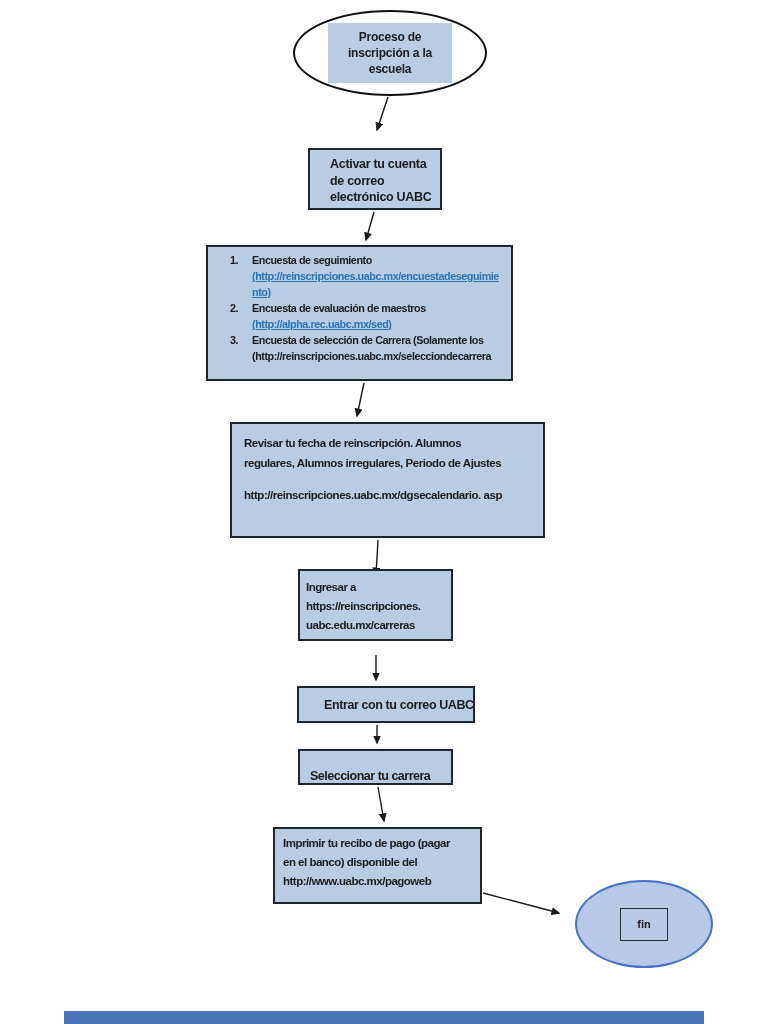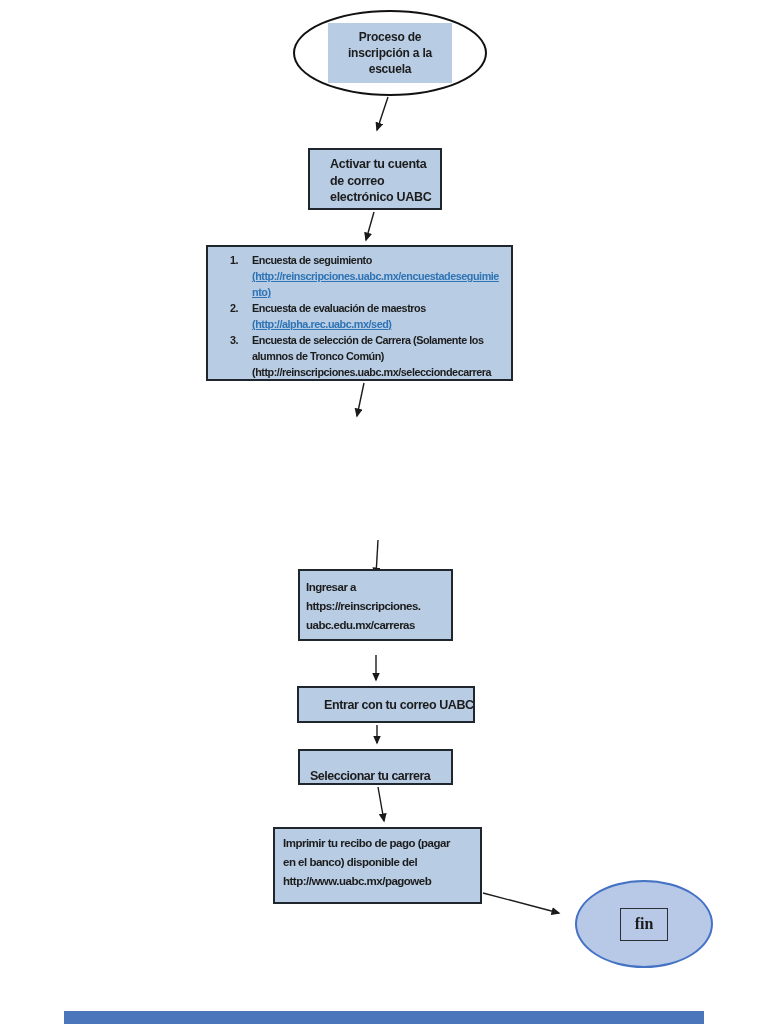--- a/index.html
+++ b/index.html
@@ -73,21 +73,21 @@
 
   .fin-ellipse {
     position: absolute; left: 575px; top: 880px; width: 138px; height: 88px;
     background: #b7c9e6; border: 2px solid #4472c4; border-radius: 50%;
     box-sizing: border-box;
     display: flex; align-items: center; justify-content: center;
   }
   .fin-rect {
     width: 48px; height: 33px; border: 1.5px solid #2b2f36; box-sizing: border-box;
     display: flex; align-items: center; justify-content: center;
-    font-size: 16px; font-weight: 700; color: #1c1c1c; font-family: Liberation Serif, serif;
+    font-size: 11px; font-weight: 700; color: #1c1c1c;
   }
 
   .bottom-bar {
     position: absolute; left: 64px; bottom: 0; width: 640px; height: 13px;
     background: #4b76bb;
   }
 </style>
 </head>
 <body>
 
@@ -135,26 +135,34 @@
       <span class="num">2.</span>
       <div class="litext">
         <span class="ln">Encuesta de evaluación de maestros</span>
         <a class="url">(http://alpha.rec.uabc.mx/sed)</a>
       </div>
     </div>
     <div class="li">
       <span class="num">3.</span>
       <div class="litext">
         <span class="ln">Encuesta de selección de Carrera (Solamente los</span>
-        <span class="ln">alumnos de Tronco Común)</span>
         <span class="url plain">(http://reinscripciones.uabc.mx/selecciondecarrera</span>
       </div>
     </div>
   </div>
 
+  <div class="node" id="n-revisar">
+    <div class="para">
+      <span class="ln">Revisar tu fecha de reinscripción. Alumnos</span>
+      <span class="ln">regulares, Alumnos irregulares, Periodo de Ajustes</span>
+    </div>
+    <div class="para2">
+      <span class="ln">http://reinscripciones.uabc.mx/dgsecalendario. asp</span>
+    </div>
+  </div>
 
   <div class="node" id="n-ingresar">
     <span class="ln">Ingresar a</span>
     <span class="ln">https://reinscripciones.</span>
     <span class="ln">uabc.edu.mx/carreras</span>
   </div>
 
   <div class="node" id="n-entrar">
     <span class="ln">Entrar con tu correo UABC</span>
   </div>

